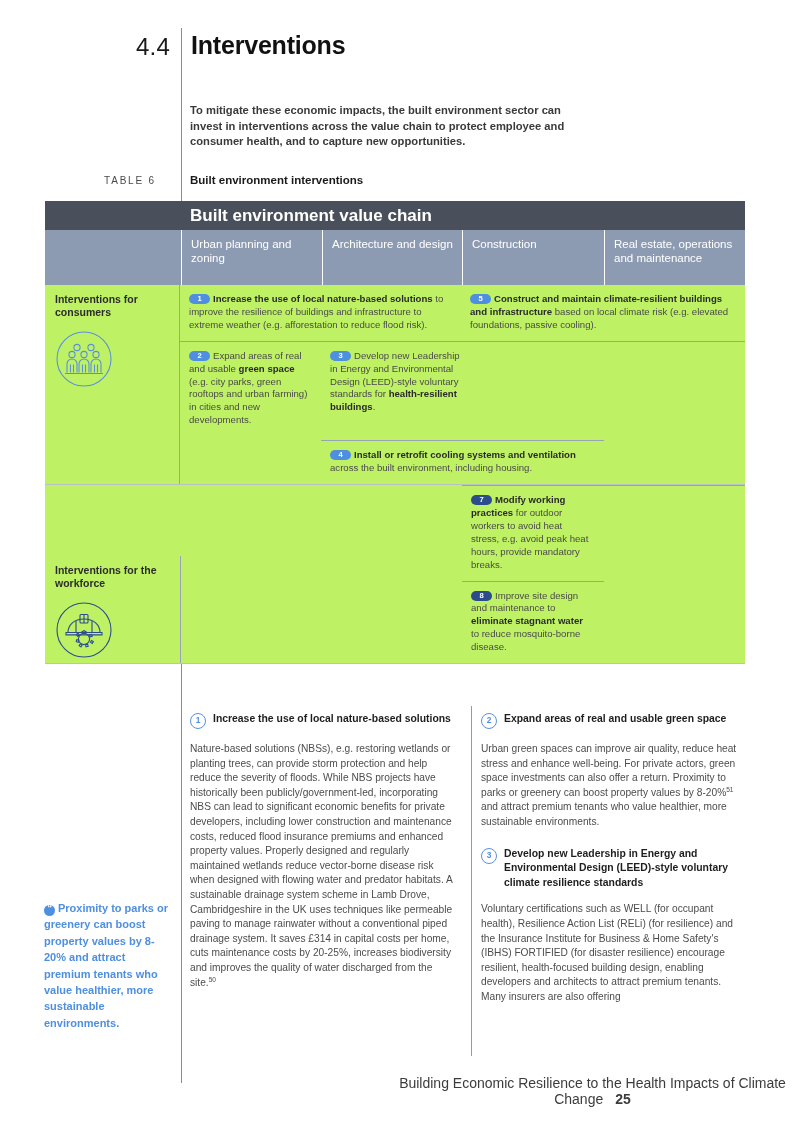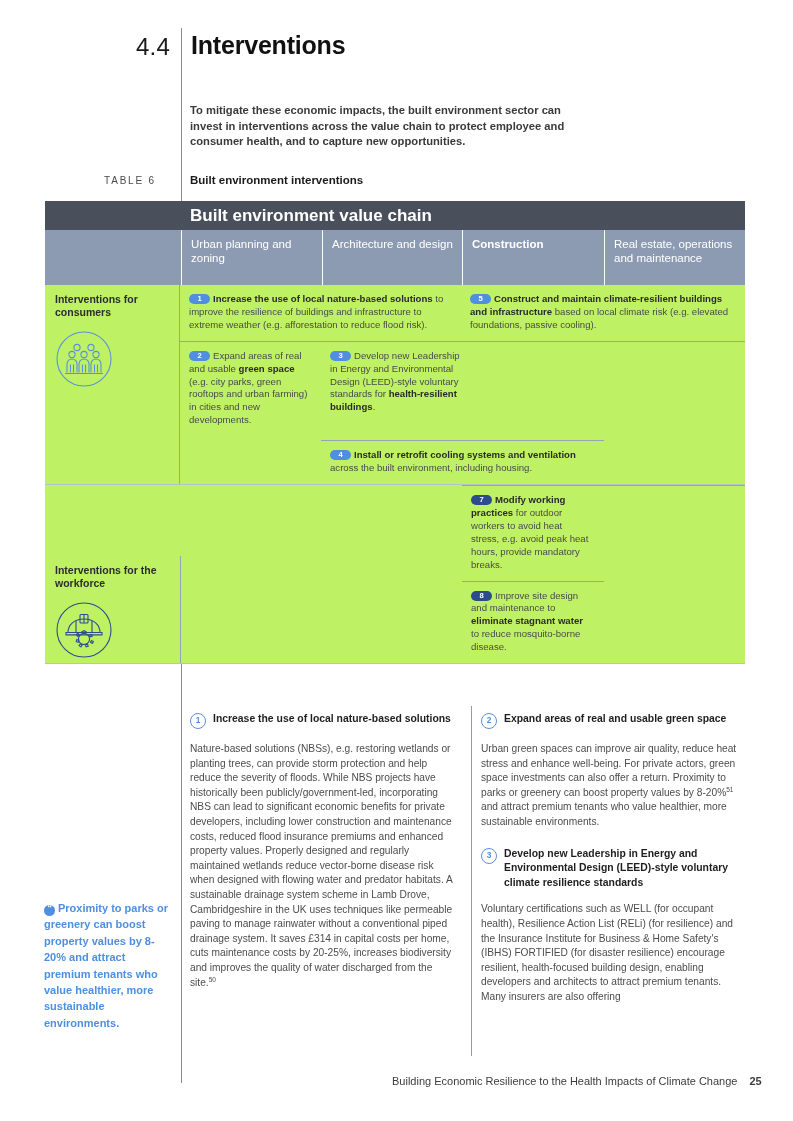--- a/index.html
+++ b/index.html
@@ -58,21 +58,21 @@
     font-size:17px; font-weight:bold; line-height:29px; padding-left:9px;
     box-sizing:border-box;
   }
   .tbl-r2 { display:flex; height:55px; }
   .hdr-lite-left { width:136px; background:#8d9bb2; }
   .hdr-lite {
     background:#8d9bb2; color:#ffffff; font-size:11.5px; line-height:14px;
     padding:7px 0 0 9px; box-sizing:border-box;
     border-left:1px solid #ffffff;
   }
-  .c2 { width:141px; } .c3 { width:140px; } .c4 { width:142px;font-weight:bold; } .c5 { flex:1; }
+  .c2 { width:141px; } .c3 { width:140px; } .c4 { width:142px; } .c5 { flex:1; }
 
   
   .brow { display:flex; background:#bef264; position:relative; }
   .brow-top { border-top:1px solid #b9bfcb;align-items:flex-end; }
   .rowlabel {
     width:136px; box-sizing:border-box; padding:8px 6px 0 10px;
     border-right:1px solid #9aa3b4;
   }
   .rowlabel .t {
     font-size:10.5px; font-weight:bold; color:#2c2c2c; line-height:13px;
@@ -132,21 +132,21 @@
     display:inline-block; width:11px; height:11px; border-radius:50%;
     background:#4e8fe0; color:#ffffff; font-size:9px; font-weight:bold;
     text-align:center; line-height:10px; margin-right:3px;
     position:relative; top:1px;
   }
   .qbub span { position:relative; top:-2px; letter-spacing:-0.5px; }
 
   
   .footer {
     position:absolute; left:392px; top:1075px;
-    font-size:11px; color:#3c3c3c;
+    font-size:14px; color:#3c3c3c;text-align:center;
   }
   .footer .pg { margin-left:12px; font-weight:bold; }
 </style>
 </head>
 <body>
 
 <div class="page">
 
   <div class="vrule-main"></div>
   <div class="vrule-body"></div>

